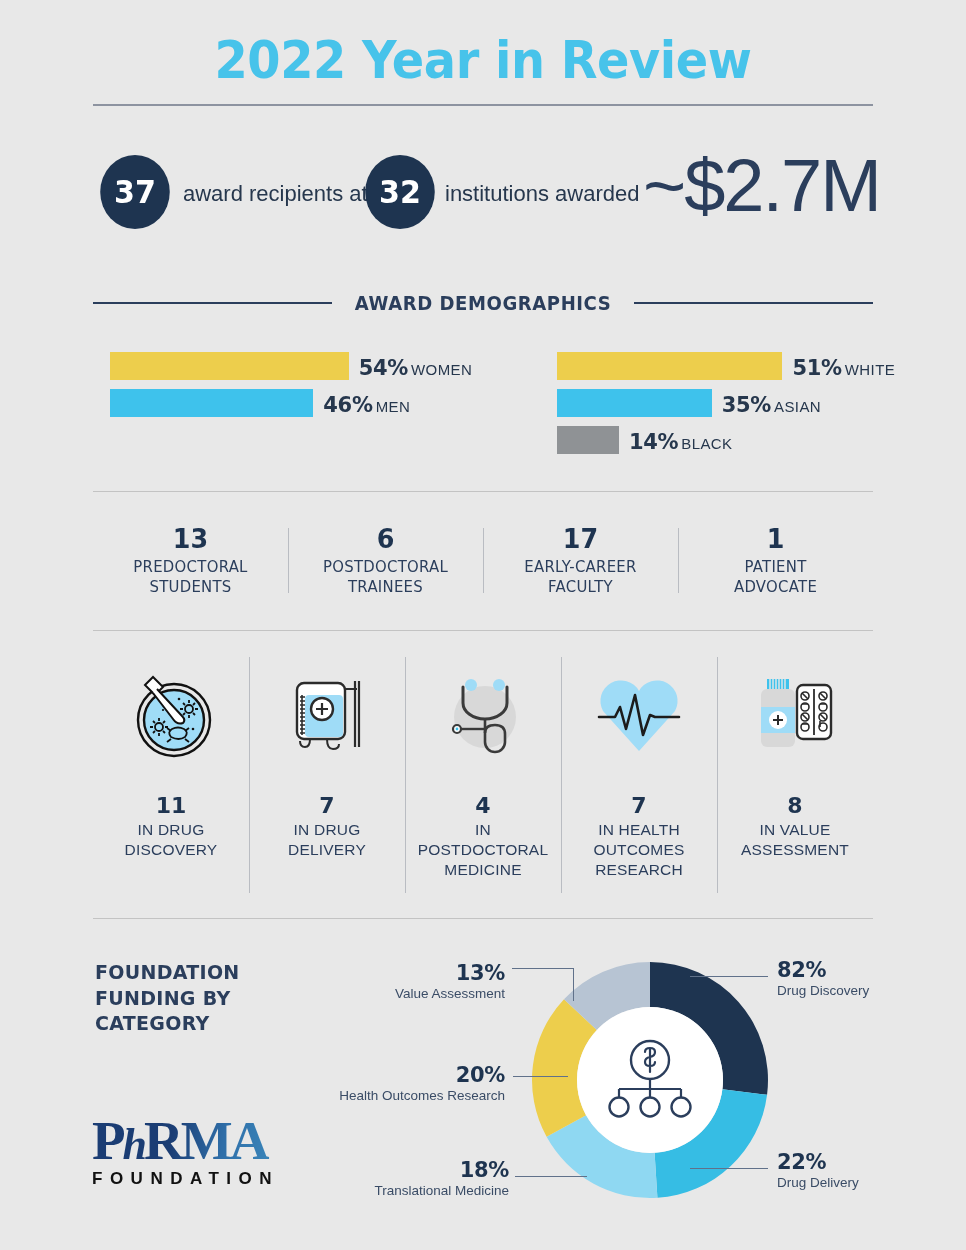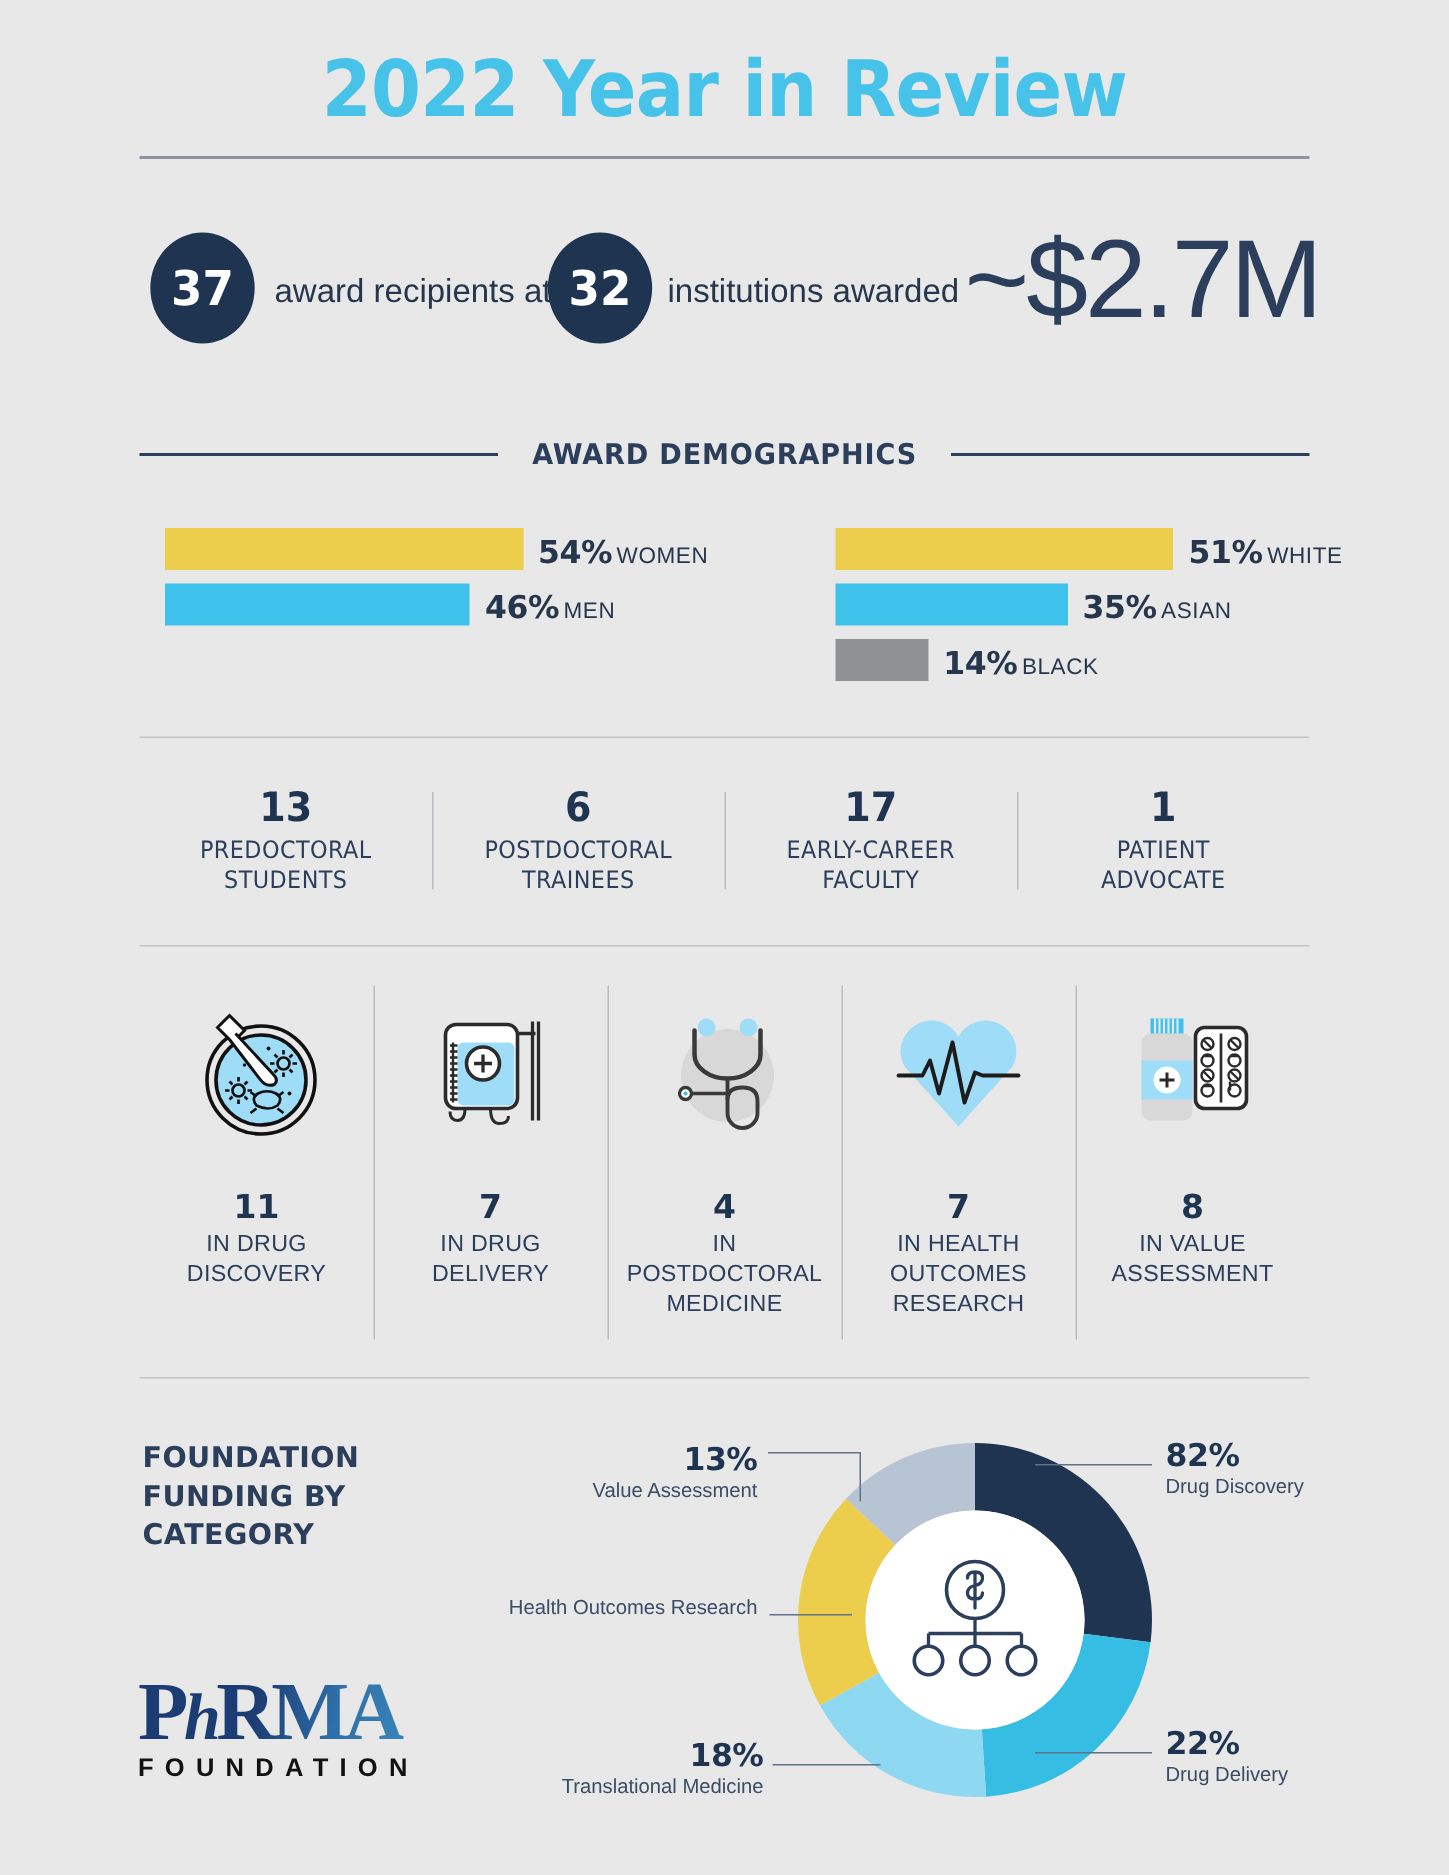--- a/index.html
+++ b/index.html
@@ -376,20 +376,21 @@
   </div>
   <div class="dlabel right" style="left:777px;top:1150px;">
     <div class="pct">22%</div>
     <div class="name">Drug Delivery</div>
   </div>
   <div class="dlabel left" style="left:234px;top:1158px;width:275px;">
     <div class="pct">18%</div>
     <div class="name">Translational Medicine</div>
   </div>
   <div class="dlabel left" style="left:204px;top:1063px;width:301px;">
+    <div class="pct">20%</div>
     <div class="name">Health Outcomes Research</div>
   </div>
   <div class="dlabel left" style="left:250px;top:961px;width:255px;">
     <div class="pct">13%</div>
     <div class="name">Value Assessment</div>
   </div>
 
   <div class="leader" style="left:690px;top:976px;width:78px;height:1px;"></div>
   <div class="leader" style="left:690px;top:1168px;width:78px;height:1px;"></div>
   <div class="leader" style="left:515px;top:1176px;width:72px;height:1px;"></div>

